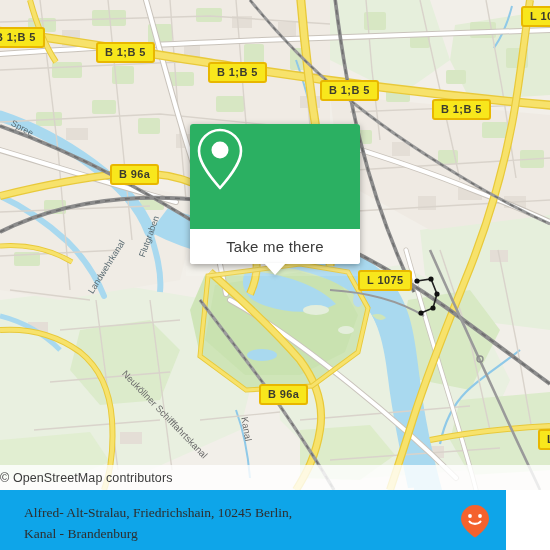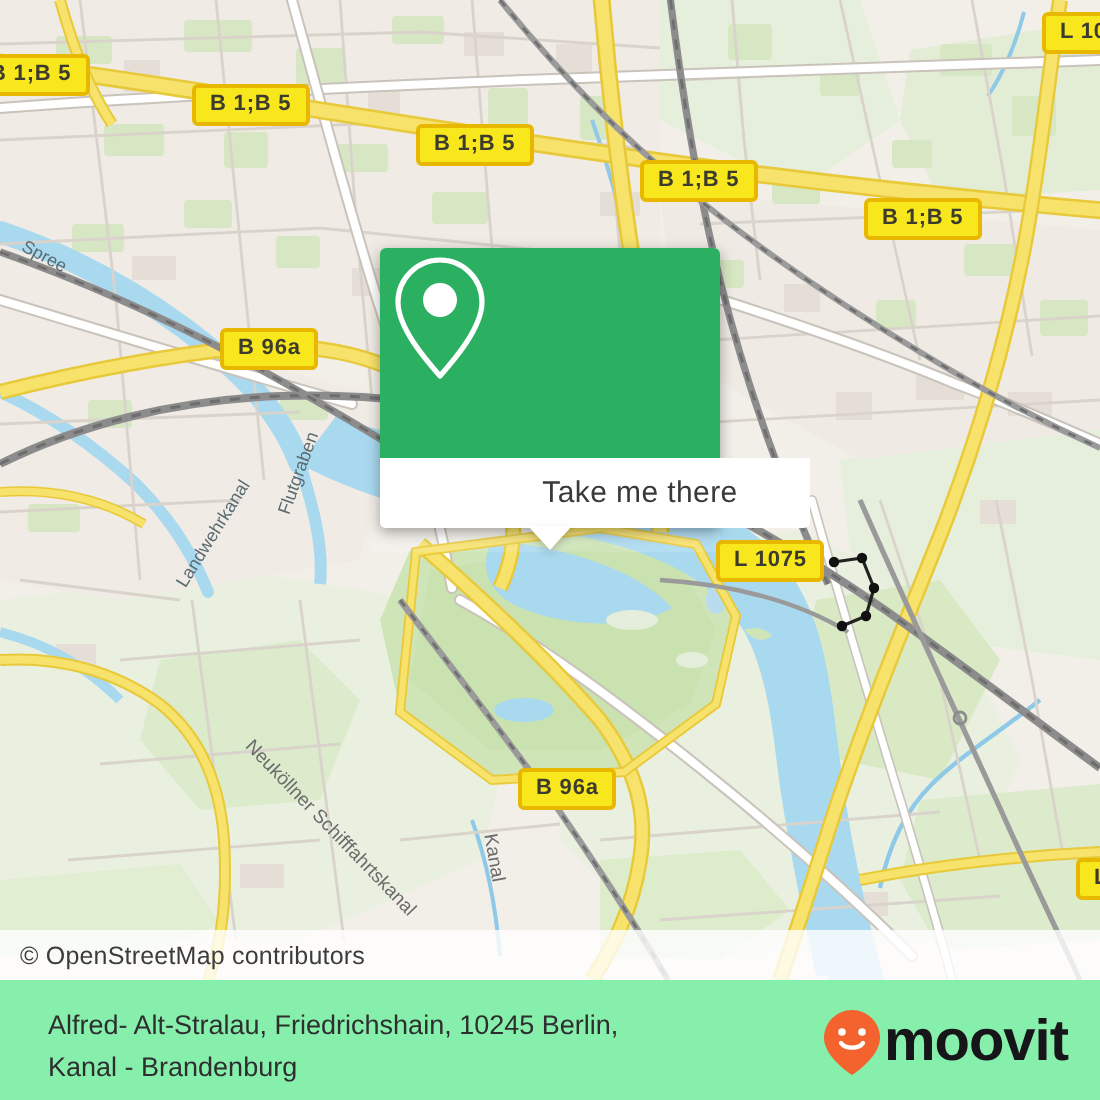--- a/index.html
+++ b/index.html
@@ -58,48 +58,49 @@
   .card-top{
     height:105px;width:100%;
     background:#2bb062;
     border-radius:3px 3px 0 0;
     display:flex;align-items:center;justify-content:center;
   }
   .card-bottom{
     height:35px;width:100%;
     background:#fff;
     border-radius:0 0 3px 3px;
-    display:flex;align-items:center;justify-content:center;padding-left:45px;
+    display:flex;align-items:center;justify-content:center;
   }
   .card-bottom span{
     font-size:15px;color:#3a3a3a;letter-spacing:.2px;
   }
   .card-tail{
     position:absolute;left:50%;bottom:-11px;margin-left:-11px;
     width:0;height:0;
     border-left:11px solid transparent;
     border-right:11px solid transparent;
     border-top:12px solid #fff;
     filter:drop-shadow(0 2px 2px rgba(0,0,0,.18));
   }
 
   
   .attrib{
     position:absolute;left:0;top:465px;width:550px;height:25px;
     background:rgba(255,255,255,.80);
     display:flex;align-items:center;
   }
   .attrib span{
-    font-size:12.5px;color:#3c3c3c;padding-left:10px;letter-spacing:.1px;
+    font-size:12.5px;color:#3c3c3c;letter-spacing:.1px;
   }
 
   
   .footer{
-    position:absolute;left:0;top:490px;width:550px;height:60px;
-    background:#86efac;
+    position:absolute;left:0;top:490px;width:506px;height:60px;
+    background:#0ea5e9;
+    font-family:Liberation Serif, serif;
   }
   .footer-text{
     position:absolute;left:24px;top:12px;width:380px;
     font-size:13.5px;line-height:21px;color:#2e2e2e;
   }
   .footer-text div{white-space:nowrap;}
   .logo{
     position:absolute;right:16px;top:16px;height:30px;
     display:flex;align-items:center;
   }
@@ -393,17 +394,16 @@
       <div>Alfred- Alt-Stralau, Friedrichshain, 10245 Berlin,</div>
       <div>Kanal - Brandenburg</div>
     </div>
     <div class="logo">
       <svg width="30" height="34" viewBox="0 0 30 34">
         <path d="M15,1 C7.3,1 1,7.3 1,15 C1,23.2 11.3,31.2 15,33.5 C18.7,31.2 29,23.2 29,15 C29,7.3 22.7,1 15,1 Z" fill="#f4622d"></path>
         <circle cx="10" cy="12" r="1.9" fill="#ffffff"></circle>
         <circle cx="20" cy="12" r="1.9" fill="#ffffff"></circle>
         <path d="M9.5,17.5 C11.6,20.6 18.4,20.6 20.5,17.5" fill="none" stroke="#ffffff" stroke-width="2.1" stroke-linecap="round"></path>
       </svg>
-      <span class="logo-word">moovit</span>
     </div>
   </div>
 
 </div>
 
 </body></html>

